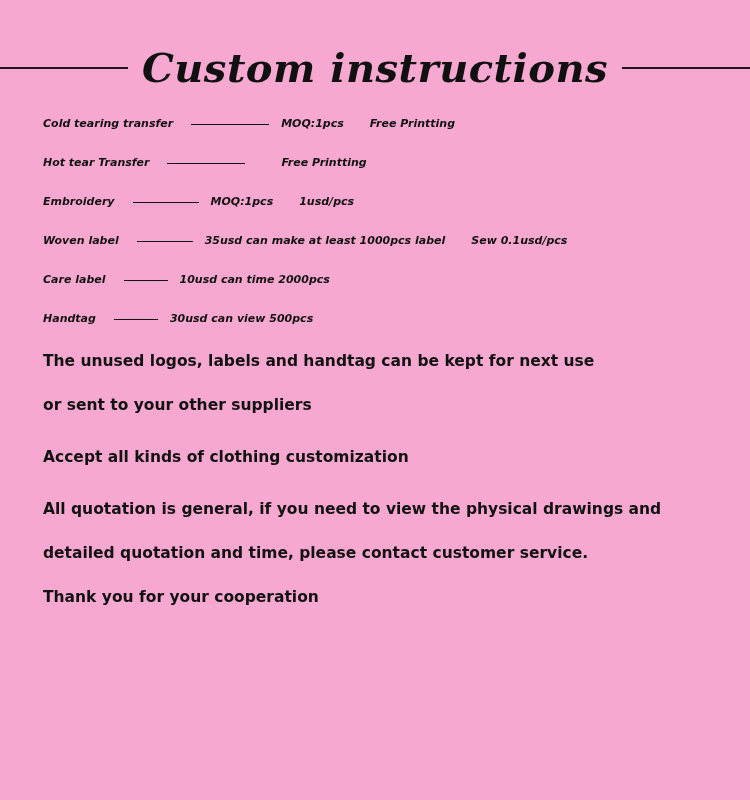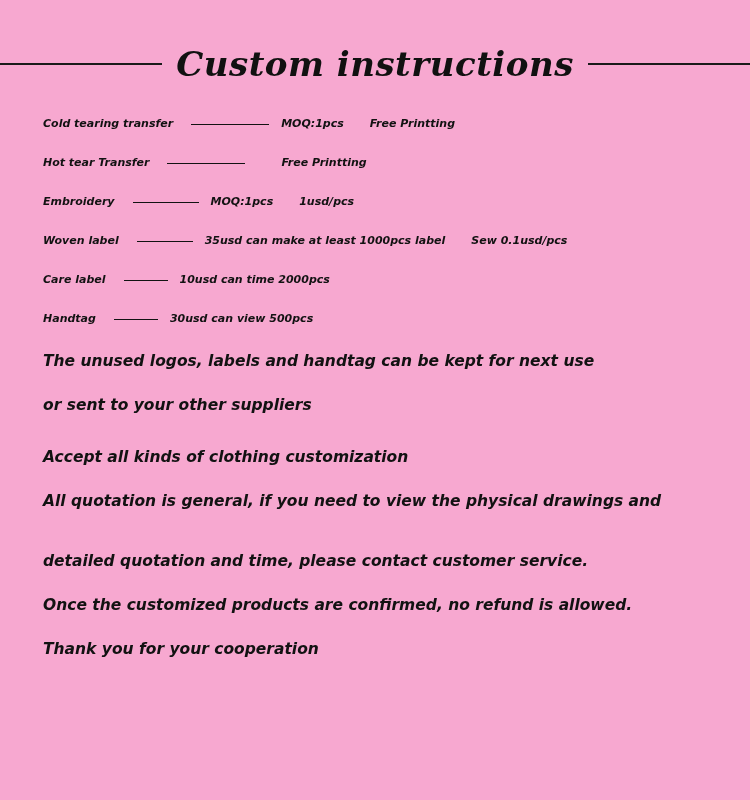--- a/index.html
+++ b/index.html
@@ -33,21 +33,21 @@
     height: 0;
     border-top: 2px solid #1a1a1a;
   }
   .rule.left { margin-right: 0px; }
   .rule.right { margin-left: 0px; }
   .title {
     flex: 0 0 auto;
     font-family: "DejaVu Serif", serif;
     font-weight: bold;
     font-style: italic;
-    font-size: 34px;
+    font-size: 40px;
     color: #111111;
     letter-spacing: 0.5px;
     padding: 0 14px;
     white-space: nowrap;
   }
   .body {
     position: absolute;
     top: 118px;
     left: 43px;
     width: 670px;
@@ -79,21 +79,20 @@
   .d-med  { width: 66px; }
   .d-short{ width: 56px; }
   .d-tiny { width: 44px; }
   .val { margin-left: 2px; }
   .val2 { margin-left: 26px; }
   .para {
     margin-bottom: 0;
   }
   .p-line {
     font-family: "DejaVu Sans", sans-serif;
-    font-style: italic;
     font-weight: bold;
     font-size: 15.5px;
     color: #121212;
     white-space: nowrap;
   }
 </style>
 </head>
 <body>
 
 <div class="page">
@@ -143,21 +142,20 @@
     <div class="item line">
       <span class="name">Handtag</span>
       <span class="dash d-tiny"></span>
       <span class="val">30usd can view  500pcs</span>
       <span class="val2"></span>
     </div>
 
     <div class="para">
       <div class="p-line" style="margin-bottom:26px;">The unused logos, labels and handtag can be kept for next use</div>
       <div class="p-line" style="margin-bottom:34px;">or sent to your other suppliers</div>
-      <div class="p-line" style="margin-bottom:26px;">Accept all kinds of clothing customization</div>
-      <div class="p-line" style="margin-bottom:42px;">All quotation is general, if you need to view the physical drawings and</div>
+      <div class="p-line" style="margin-bottom:34px;">Accept all kinds of clothing customization</div>
+      <div class="p-line" style="margin-bottom:26px;">All quotation is general, if you need to view the physical drawings and</div>
       <div class="p-line" style="margin-bottom:26px;">detailed quotation and time, please contact customer service.</div>
-      <div class="p-line" style="margin-bottom:26px;">Once the customized products are confirmed, no refund is allowed.</div>
       <div class="p-line">Thank you for your cooperation</div>
     </div>
 
   </div>
 </div>
 
 </body></html>

